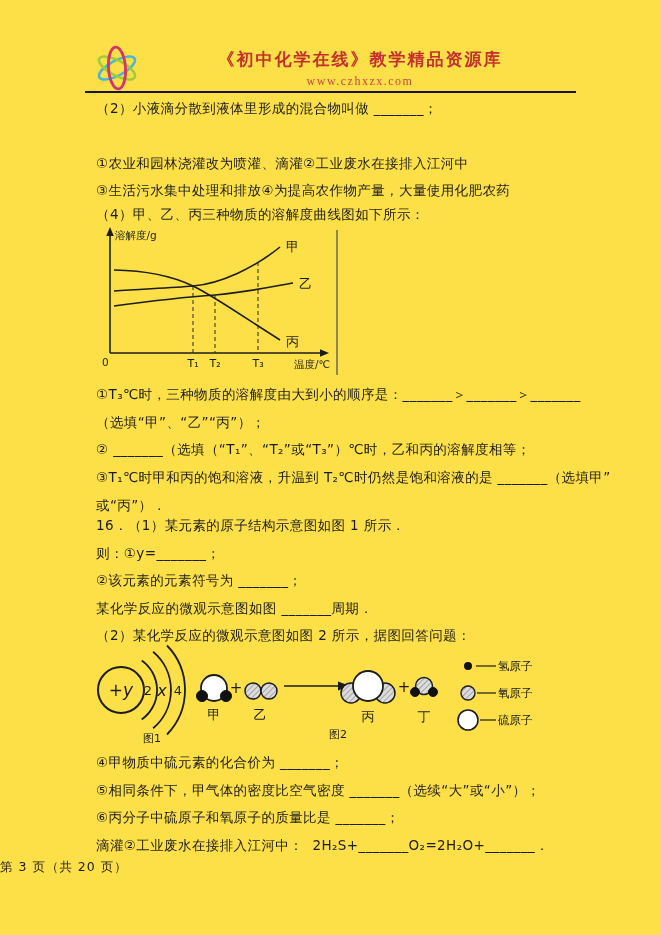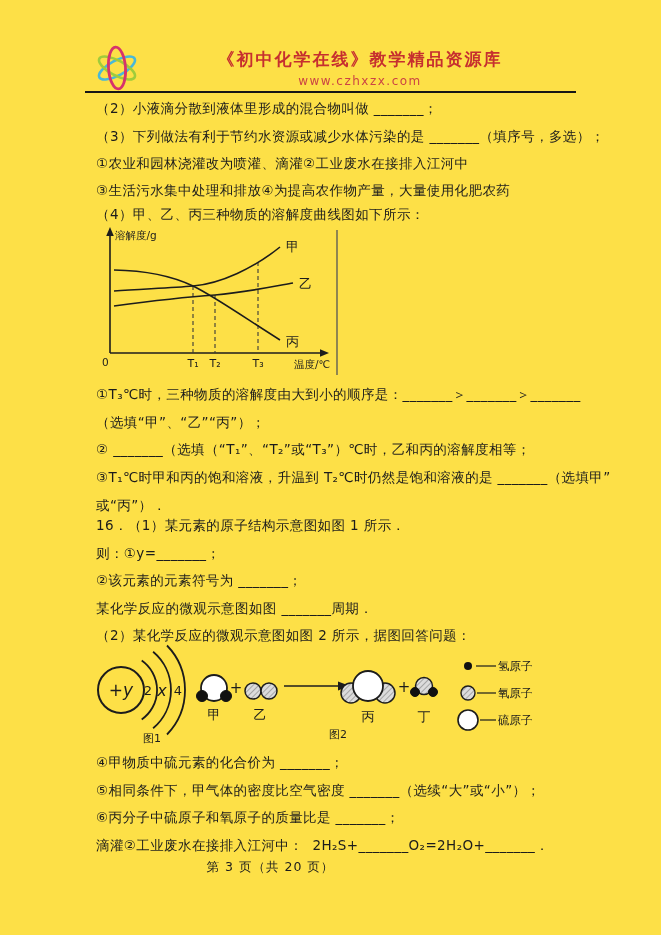--- a/index.html
+++ b/index.html
@@ -4,29 +4,29 @@
 <style>
   html,body { margin:0; padding:0; background:#ffffff; }
   .page {
     position:relative; width:661px; height:935px; background:#fde047;
     font-family:"DejaVu Sans", sans-serif; color:#1c1c1c; overflow:hidden;
   }
   
   .logo { position:absolute; left:94px; top:44px; }
   .header-text { position:absolute; left:150px; top:48px; width:420px; text-align:center; }
   .header-title { font-size:17px; font-weight:bold; color:#c62f2f; letter-spacing:2px; }
-  .header-url { font-size:12px; color:#cc4444; letter-spacing:1.5px; margin-top:3px; }
+  .header-url { font-size:12px; color:#cc4444; letter-spacing:1.5px; margin-top:3px;font-family:Liberation Serif, serif; }
   .header-rule { position:absolute; left:85px; top:91px; width:491px; border-top:2px solid #161616; }
   
   .tline {
     position:absolute; left:96px; font-size:13.5px; letter-spacing:0.4px;
     white-space:pre; line-height:18px;
   }
   .footer {
-    position:absolute; left:0; top:859px; width:541px; text-align:center;
+    position:absolute; left:0; top:859px; width:541px; 
     font-size:12.5px; letter-spacing:1px;
   }
   
   .chart-svg { position:absolute; left:96px; top:226px; overflow:visible; }
   .fig-svg   { position:absolute; left:88px; top:646px; overflow:visible; }
   svg text { font-family:"DejaVu Sans", sans-serif; fill:#1c1c1c; }
 </style>
 </head>
 <body>
 
@@ -37,21 +37,20 @@
     <ellipse cx="23" cy="24" rx="20" ry="7.5" fill="none" stroke="#9fcc3b" stroke-width="2.6" transform="rotate(28 23 24)"></ellipse>
     <ellipse cx="23" cy="24" rx="21" ry="8.5" fill="none" stroke="#d6336c" stroke-width="2.8" transform="rotate(86 23 24)"></ellipse>
   </svg>
   <div class="header-text">
     <div class="header-title">《初中化学在线》教学精品资源库</div>
     <div class="header-url">www.czhxzx.com</div>
   </div>
   <div class="header-rule"></div>
 
   <div class="tline" style="top:99px">（2）小液滴分散到液体里形成的混合物叫做 _______；</div>
-  <div class="tline" style="top:127px">（3）下列做法有利于节约水资源或减少水体污染的是 _______（填序号，多选）；</div>
   <div class="tline" style="top:154px">①农业和园林浇灌改为喷灌、滴灌②工业废水在接排入江河中</div>
   <div class="tline" style="top:181px">③生活污水集中处理和排放④为提高农作物产量，大量使用化肥农药</div>
   <div class="tline" style="top:205px">（4）甲、乙、丙三种物质的溶解度曲线图如下所示：</div>
 
   <svg class="chart-svg" width="248" height="152" viewBox="0 0 248 152">
 
     <line x1="14" y1="6" x2="14" y2="127" stroke="#1c1c1c" stroke-width="1.6"></line>
     <line x1="14" y1="127" x2="228" y2="127" stroke="#1c1c1c" stroke-width="1.6"></line>
     <polygon points="14,1 10.2,10 17.8,10" fill="#1c1c1c"></polygon>
     <polygon points="233,127 224,123.2 224,130.8" fill="#1c1c1c"></polygon>

